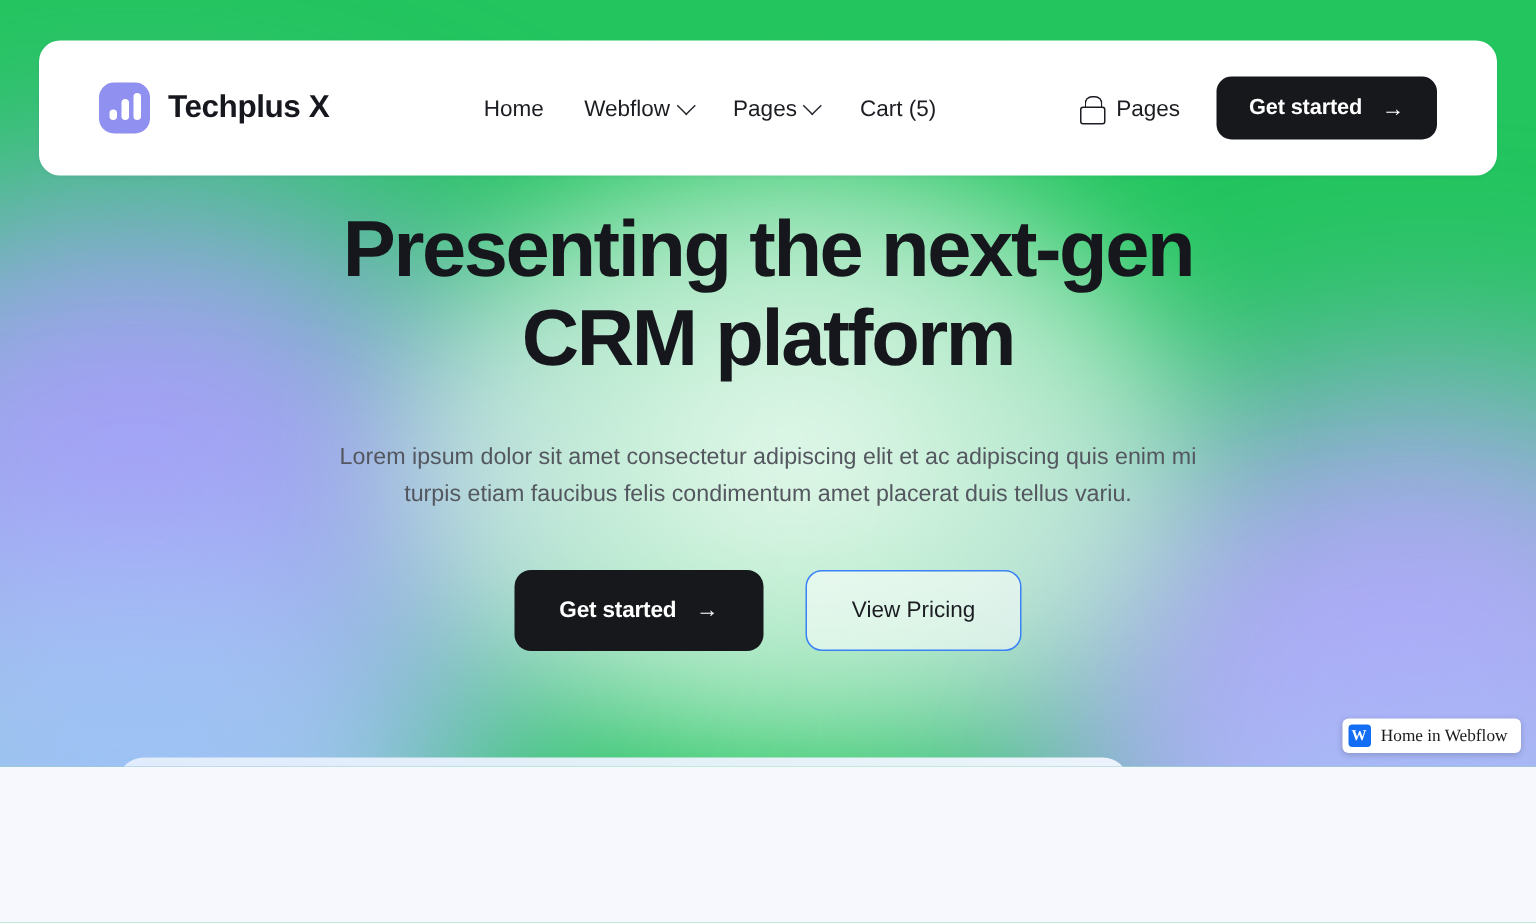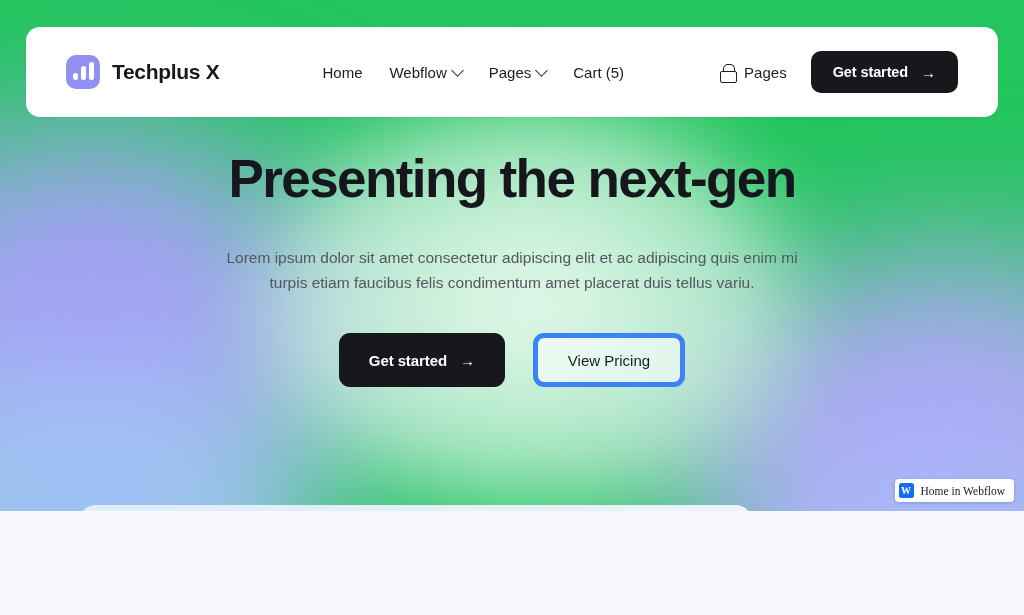--- a/index.html
+++ b/index.html
@@ -82,34 +82,34 @@
   .btn-dark {
     background:#17181c; color:#fff; border:none; border-radius:10px;
     font-size:14.5px; font-weight:700; letter-spacing:-0.1px;
     display:flex; align-items:center; gap:13px; cursor:pointer;
     font-family:"Liberation Sans", sans-serif;
   }
   .nav-cta { height:42px; padding:0 22px; }
   .arrow { font-size:15px; line-height:1; }
 
   
-  .hero { position:absolute; left:0; top:150px; width:1024px; text-align:center; z-index:10; }
+  .hero { position:absolute; left:0; top:138px; width:1024px; text-align:center; z-index:10; }
   .hero h1 {
     font-size:53px; line-height:1.11; font-weight:700; color:#15171c;
     letter-spacing:-1.6px;
   }
   .hero p {
     margin:36px auto 0; width:575px; font-size:15.5px; line-height:1.62;
     color:#54575f;
   }
   .hero-ctas { margin-top:38px; display:flex; justify-content:center; gap:28px; }
   .hero-cta-dark { height:54px; padding:0 30px; border-radius:11px; font-size:15px; }
   .btn-outline {
     height:54px; padding:0 30px; border-radius:11px;
-    background:rgba(255,255,255,0.55); border:5px solid #3b82f6;
+    background:rgba(255,255,255,0.55); border:1px solid #3b82f6;
     font-size:15px; color:#1b1d22; cursor:pointer;
     display:flex; align-items:center; font-family:"Liberation Sans", sans-serif;
   }
 
   
   .mockup { position:absolute; left:78px; top:505px; width:675px; height:200px; z-index:8; }
   .mockup-panel {
     position:absolute; inset:0; border-radius:18px;
     background:linear-gradient(150deg, rgba(228,238,252,0.95) 0%, rgba(240,245,254,0.95) 60%, rgba(246,249,255,0.95) 100%);
   }
@@ -222,20 +222,21 @@
       <button class="btn-dark nav-cta">
         <span>Get started</span>
         <span class="arrow">→</span>
       </button>
     </div>
   </nav>
 
   <section class="hero">
     <h1>
       <span>Presenting the next-gen</span><br>
+      <span>CRM platform</span>
     </h1>
     <p>Lorem ipsum dolor sit amet consectetur adipiscing elit et ac adipiscing quis enim mi turpis etiam faucibus felis condimentum amet placerat duis tellus variu.</p>
     <div class="hero-ctas">
       <button class="btn-dark hero-cta-dark">
         <span>Get started</span>
         <span class="arrow">→</span>
       </button>
       <button class="btn-outline">
         <span>View Pricing</span>
       </button>

